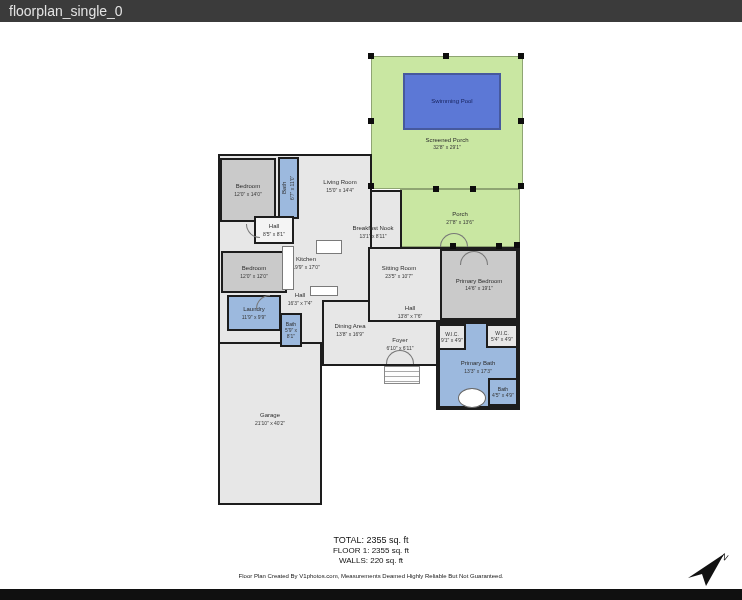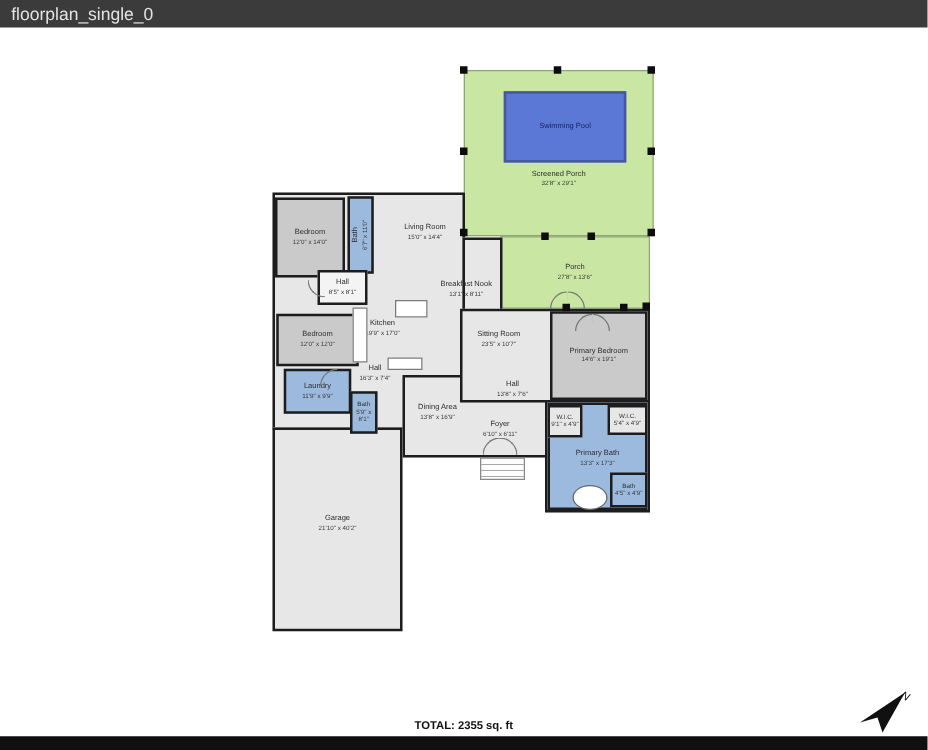--- a/index.html
+++ b/index.html
@@ -32,21 +32,21 @@
   .tub{position:absolute;background:#fff;border:1px solid #666;border-radius:50%;}
   .steps{position:absolute;border:1px solid #888;box-sizing:border-box;
     background:repeating-linear-gradient(to bottom,#fdfdfd 0 4px,#a8a8a8 4px 5px);}
   .island{position:absolute;background:#fff;border:1px solid #7a7a7a;box-sizing:border-box;}
   .arc{position:absolute;width:14px;height:14px;box-sizing:border-box;}
   .arc-tl{border-top:1px solid #777;border-left:1px solid #777;border-top-left-radius:100%;}
   .arc-tr{border-top:1px solid #777;border-right:1px solid #777;border-top-right-radius:100%;}
   .arc-bl{border-bottom:1px solid #777;border-left:1px solid #777;border-bottom-left-radius:100%;}
 
   .summary{position:absolute;top:535px;left:0;right:0;text-align:center;color:#111;}
-  .summary .total{font-size:9px;font-weight:bold;line-height:1.25;margin-top:40px;}
+  .summary .total{font-size:9px;font-weight:normal;line-height:1.25;}
   .summary .line{font-size:8px;line-height:1.25;}
   .summary .credit{font-size:6px;margin-top:7px;color:#1a1a1a;}
   .compass{position:absolute;left:686px;top:548px;}
 </style>
 </head>
 <body>
 
 <div class="titlebar">
   <span>floorplan_single_0</span>
 </div>
@@ -165,20 +165,22 @@
   <div class="post" style="left:433px;top:186px"></div>
   <div class="post" style="left:470px;top:186px"></div>
   <div class="post" style="left:450px;top:243px"></div>
   <div class="post" style="left:496px;top:243px"></div>
   <div class="post" style="left:514px;top:242px"></div>
 
 </div>
 
 <div class="summary">
   <div class="total">TOTAL: 2355 sq. ft</div>
+  <div class="line">FLOOR 1: 2355 sq. ft</div>
+  <div class="line">WALLS: 220 sq. ft</div>
   <div class="credit">Floor Plan Created By V1photos.com, Measurements Deamed Highly Reliable But Not Guaranteed.</div>
 </div>
 
 <div class="compass">
   <svg width="46" height="42" xmlns="http://www.w3.org/2000/svg">
     <polygon points="38,6 2,30 16,26 20,38" fill="#111"></polygon>
     <text x="34" y="10" font-size="9" font-style="italic" fill="#111" transform="rotate(28 34 10)">N</text>
   </svg>
 </div>
 

